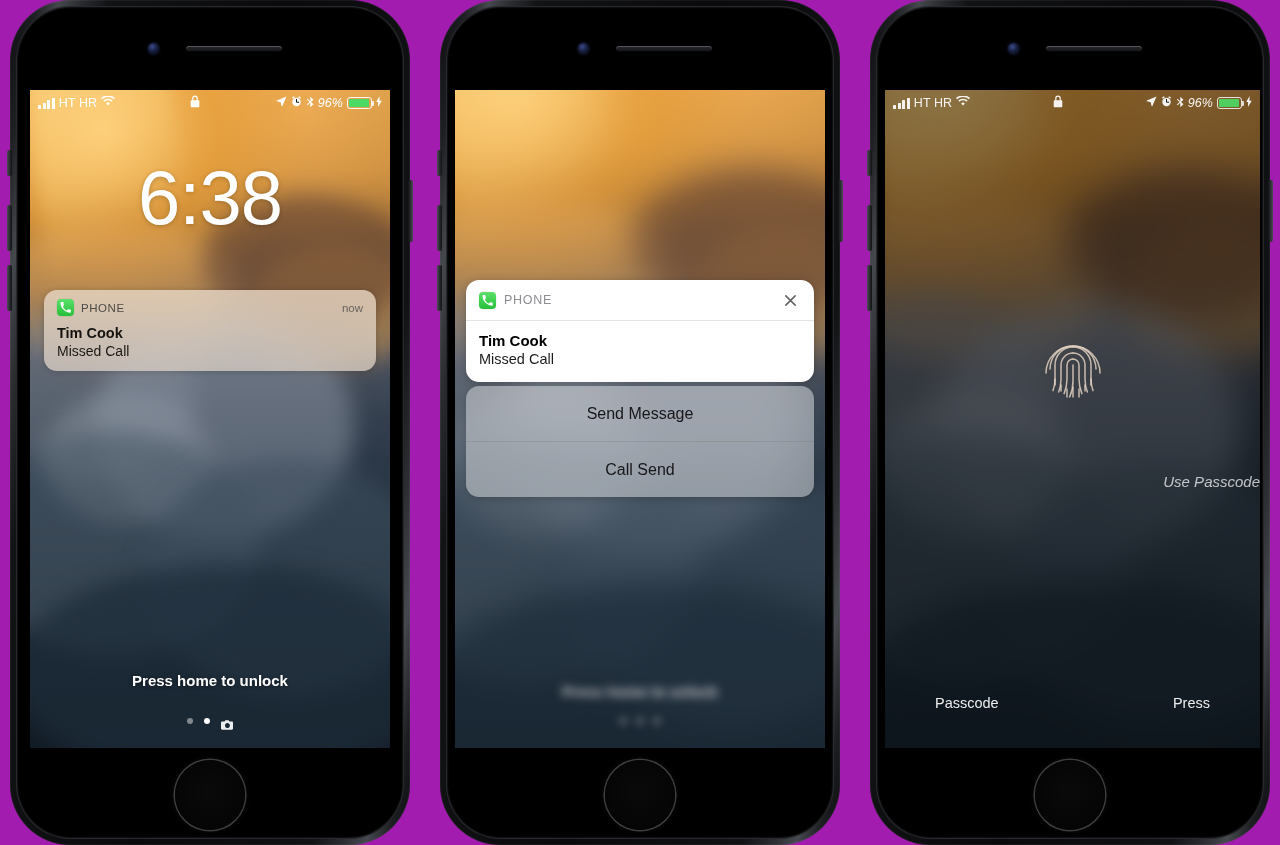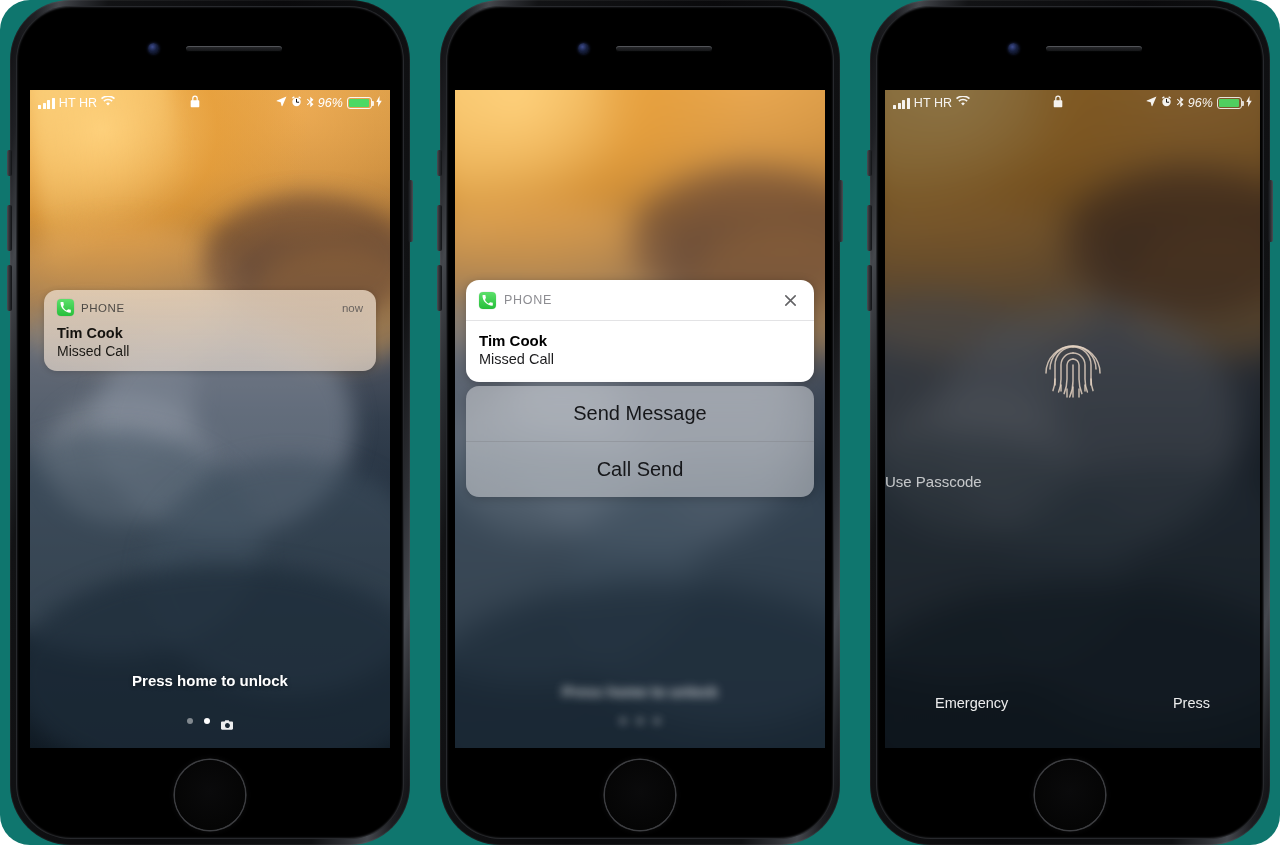--- a/index.html
+++ b/index.html
@@ -1,17 +1,17 @@
 <!DOCTYPE html>
 <html><head>
 <meta charset="utf-8">
 <style>
   html,body{margin:0;padding:0;background:#ffffff;}
   body{width:1280px;height:845px;overflow:hidden;font-family:"Liberation Sans",sans-serif;}
-  .stage{position:relative;width:1280px;height:845px;background:#0f766e;border-radius:30px;}
+  .stage{position:relative;width:1280px;height:845px;background:#a21caf;}
 
   
   .phone{position:absolute;top:0;width:400px;height:845px;}
   .p1{left:10px;} .p2{left:440px;} .p3{left:870px;}
 
   .body-shell{
     position:absolute;left:0;top:0;width:400px;height:845px;
     border-radius:60px;
     background:
       linear-gradient(100deg,#0c0c0e 0%,#1f2024 5%,#45484d 9%,#2a2c30 13%,#121315 18%,
@@ -138,37 +138,37 @@
       justify-content:center;}
   .card-close svg{width:15px;height:15px;stroke:#636366;stroke-width:1.7;fill:none;stroke-linecap:round;}
   .card-body{padding:11px 13px 15px 13px;}
   .card-title{font-size:15px;font-weight:700;color:#000;}
   .card-sub{margin-top:2px;font-size:14.5px;color:#1c1c1e;font-weight:400;}
 
   .actions{position:absolute;left:11px;right:11px;top:296px;border-radius:13px;overflow:hidden;
       background:rgba(208,210,214,.55);backdrop-filter:blur(16px);
       box-shadow:0 2px 10px rgba(0,0,0,.2);}
   .action{height:55px;display:flex;align-items:center;justify-content:center;
-      font-size:20px;color:#16171a;font-weight:400;}
+      font-size:16px;color:#16171a;font-weight:400;}
   .action + .action{border-top:1px solid rgba(120,120,128,.32);}
 
   .blurtext{position:absolute;left:0;right:0;bottom:48px;text-align:center;
       font-size:15px;font-weight:700;color:rgba(255,255,255,.72);filter:blur(5px);}
   .blurdots{position:absolute;left:0;right:0;bottom:24px;display:flex;justify-content:center;
       gap:11px;filter:blur(4px);}
   .blurdots span{width:6px;height:6px;border-radius:50%;background:rgba(255,255,255,.5);}
 
   
   .tid{position:absolute;inset:0;z-index:10;}
   .fp{position:absolute;left:50%;top:245px;transform:translateX(-50%);width:64px;height:74px;}
   .fp svg{width:64px;height:74px;}
   .tid-label{position:absolute;left:0;right:0;top:328px;text-align:center;
       font-size:16px;color:rgba(255,255,255,.80);font-weight:400;}
-  .tid-pass{position:absolute;left:0;right:0;top:383px;text-align:left;
-      font-size:15px;color:rgba(255,255,255,.72);font-weight:400;}
+  .tid-pass{position:absolute;left:0;right:0;top:383px;text-align:right;
+      font-size:15px;color:rgba(255,255,255,.72);font-weight:400;font-style:italic;}
   .tid-bottom{position:absolute;left:0;right:0;bottom:37px;display:flex;
       justify-content:space-between;padding:0 50px;box-sizing:border-box;}
   .tid-bottom div{font-size:14.5px;color:rgba(255,255,255,.92);font-weight:400;}
   .p3-sb{opacity:.92;}
 </style>
 </head>
 <body>
 
 <div class="stage">
 
@@ -245,20 +245,21 @@
             </span>
           <span>
             <svg width="6" height="11" viewBox="0 0 6 12">
                 <path d="M3.6 0 0 6.6h2.1L1.9 12 6 5.1H3.5z" fill="#fff"></path>
               </svg>
           </span>
         </div>
       </div>
 
       <div class="ls">
+        <div class="clock">6:38</div>
 
         <div class="notif">
           <div class="notif-head">
             <span class="appicon">
               <svg viewBox="0 0 24 24">
                   <path d="M6.6 10.8c1.7 3.4 4.5 6.2 7.9 7.9l2.6-2.6c.3-.3.8-.4 1.2-.3 1.3.4 2.7.7 4.1.7.7 0 1.2.5 1.2 1.2V22c0 .7-.5 1.2-1.2 1.2C10.9 23.2 1 13.3 1 1.2 1 .5 1.5 0 2.2 0h4.4c.7 0 1.2.5 1.2 1.2 0 1.4.2 2.8.7 4.1.1.4 0 .9-.3 1.2z"></path>
                 </svg>
             </span>
             <span class="appname">PHONE</span>
             <span class="notif-time">now</span>
@@ -439,21 +440,21 @@
             <path d="M50 50v-6"></path>
             <path d="M20 56v-6"></path>
             <path d="M44 56v-6"></path>
             <path d="M26 62v-8"></path>
             <path d="M38 62v-8"></path>
             <path d="M32 52v10"></path>
           </svg>
         </div>
         <div class="tid-pass">Use Passcode</div>
         <div class="tid-bottom">
-          <div>Emergency</div>
+          <div>Passcode</div>
           <div>Press</div>
         </div>
       </div>
     </div>
     <div class="home-btn"></div>
   </div>
 
 </div>
 
 </body></html>

